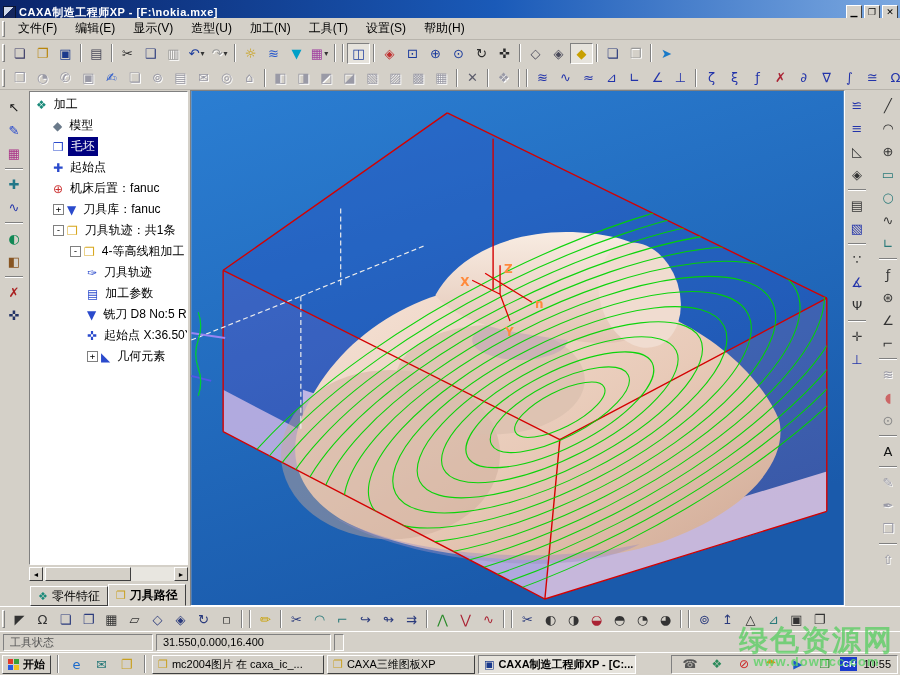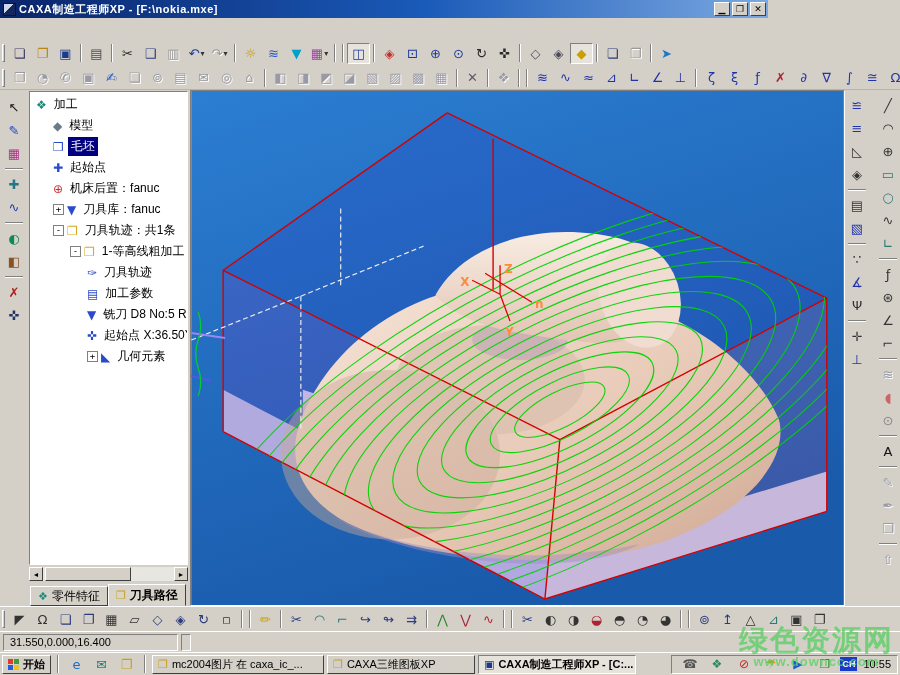--- a/index.html
+++ b/index.html
@@ -3,23 +3,23 @@
 <meta charset="utf-8">
 <style>
   html,body{margin:0;padding:0;background:#000;}
   *{box-sizing:border-box;}
   #screen{position:relative;width:900px;height:675px;overflow:hidden;
     font-family:"Liberation Sans","DejaVu Sans",sans-serif;font-size:12px;color:#000;
     background:#d4d0c8;}
   
   .out{border:1px solid;border-color:#ffffff #404040 #404040 #ffffff;}
   
-  #titlebar{position:absolute;left:0;top:0;width:768px;height:18px;
+  #titlebar{position:absolute;left:0;top:0;width:900px;height:18px;
     background:linear-gradient(90deg,#0a246a,#1a5ab8 55%,#7ba8e0);
-    display:flex;align-items:center;padding:6px 2px;color:#fff;}
+    display:flex;align-items:center;padding:12px 2px;color:#fff;}
   #appicon{width:13px;height:13px;margin:0 3px 0 1px;flex:none;
     background:linear-gradient(135deg,#cfd8ea 45%,#15265c 45%);border:1px solid #0a1430;}
   #titletext{font-size:11px;font-weight:bold;white-space:nowrap;letter-spacing:0.5px;}
   .winbtn{width:16px;height:14px;background:#d4d0c8;color:#000;font-size:9px;font-weight:bold;
     display:flex;align-items:center;justify-content:center;margin-left:2px;flex:none;}
   #winbtns{margin-left:auto;display:flex;}
   
   #menubar{position:absolute;left:0;top:18px;width:900px;height:22px;background:#d4d0c8;
     display:flex;align-items:center;border-bottom:1px solid #b8b4ac;}
   .menuitem{padding:2px 9px;white-space:nowrap;}
@@ -104,20 +104,31 @@
   <div id="titlebar">
     <span id="appicon"></span>
     <span id="titletext">CAXA制造工程师XP - [F:\nokia.mxe]</span>
     <span id="winbtns">
       <span class="winbtn out">▁</span>
       <span class="winbtn out">❐</span>
       <span class="winbtn out">✕</span>
     </span>
   </div>
 
+  <div id="menubar">
+    <span class="mgrip"></span>
+    <span class="menuitem">文件(F)</span>
+    <span class="menuitem">编辑(E)</span>
+    <span class="menuitem">显示(V)</span>
+    <span class="menuitem">造型(U)</span>
+    <span class="menuitem">加工(N)</span>
+    <span class="menuitem">工具(T)</span>
+    <span class="menuitem">设置(S)</span>
+    <span class="menuitem">帮助(H)</span>
+  </div>
 
   <div id="row1" class="toolbar">
     <span class="grip"></span>
     <span style="display:flex;align-items:center;">
         <span class="tbtn">
           <span class="g" style="color: rgb(58, 58, 102);">❏</span>
         </span>
         <span class="tbtn">
           <span class="g" style="color: rgb(184, 134, 11);">❐</span>
         </span>
@@ -401,21 +412,21 @@
           <div class="trow">
             <span style="width: 23px; flex: 0 0 auto;"></span>
             <span class="expbox">-</span>
             <span class="ticon" style="color: rgb(216, 168, 32);">❐</span>
             <span class="tlabel">刀具轨迹：共1条</span>
           </div>
           <div class="trow">
             <span style="width: 40px; flex: 0 0 auto;"></span>
             <span class="expbox">-</span>
             <span class="ticon" style="color: rgb(216, 168, 32);">❐</span>
-            <span class="tlabel">1-等高线粗加工</span>
+            <span class="tlabel">4-等高线粗加工</span>
           </div>
           <div class="trow">
             <span style="width: 57px; flex: 0 0 auto;"></span>
             <span class="ticon" style="color: rgb(42, 74, 204);">✑</span>
             <span class="tlabel">刀具轨迹</span>
           </div>
           <div class="trow">
             <span style="width: 57px; flex: 0 0 auto;"></span>
             <span class="ticon" style="color: rgb(42, 74, 204);">▤</span>
             <span class="tlabel">加工参数</span>
@@ -747,20 +758,21 @@
         <span class="tbtn">
           <span class="g" style="color: rgb(51, 51, 51);">▣</span>
         </span>
         <span class="tbtn">
           <span class="g" style="color: rgb(51, 51, 51);">❐</span>
         </span>
       </span>
   </div>
 
   <div id="statusbar">
+    <span id="toolstate" class="scell">工具状态</span>
     <span id="coordcell" class="scell">31.550,0.000,16.400</span>
     <span id="tinycell" class="scell"></span>
   </div>
 
   <div id="taskbar">
     <span id="startbtn" class="out">
       <span id="startlogo">
         <span style="background:#e03a2a;"></span>
           <span style="background:#38a038;"></span>
         <span style="background:#2a5ae0;"></span>

